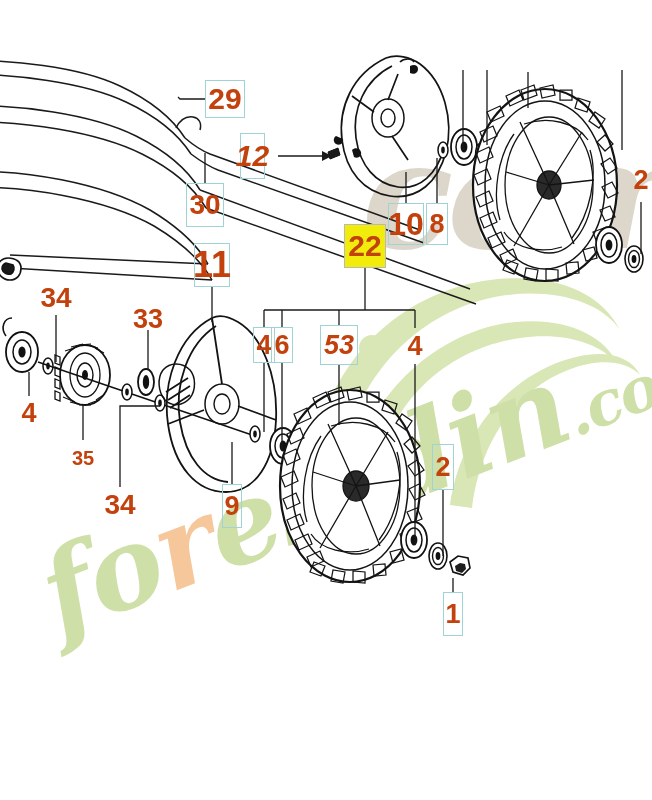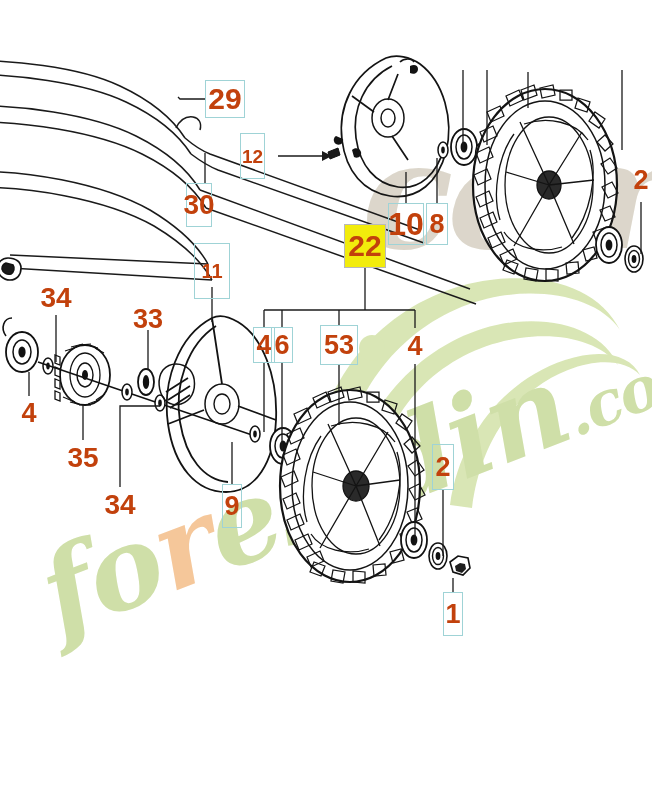--- a/index.html
+++ b/index.html
@@ -299,63 +299,63 @@
       <path d="M443,490 L443,556"></path>
 
       <path d="M453,592 L453,578"></path>
     </g>
   </svg>
 
   <div id="callouts">
       <div class="lbl boxed" style="left: 205px; top: 80px; width: 40px; height: 38px; font-size: 30px;">
         <span>29</span>
       </div>
-      <div class="lbl boxed" style="left: 240px; top: 133px; width: 25px; height: 46px; font-size: 19px;">
+      <div class="lbl boxed" style="left: 240px; top: 133px; width: 25px; height: 46px; font-size: 30px; font-style: italic;">
         <span>12</span>
       </div>
-      <div class="lbl boxed" style="left: 186px; top: 183px; width: 26px; height: 44px; font-size: 28px;">
+      <div class="lbl boxed" style="left: 186px; top: 183px; width: 38px; height: 44px; font-size: 28px;">
         <span>30</span>
       </div>
       <div class="lbl boxed" style="left: 388px; top: 203px; width: 36px; height: 42px; font-size: 32px;">
         <span>10</span>
       </div>
       <div class="lbl boxed" style="left: 426px; top: 203px; width: 22px; height: 42px; font-size: 27px;">
         <span>8</span>
       </div>
       <div class="lbl high" style="left: 344px; top: 224px; width: 42px; height: 44px; font-size: 30px;">
         <span>22</span>
       </div>
-      <div class="lbl boxed" style="left: 194px; top: 243px; width: 36px; height: 56px; font-size: 20px;">
+      <div class="lbl boxed" style="left: 194px; top: 243px; width: 36px; height: 44px; font-size: 36px;">
         <span>11</span>
       </div>
       <div class="lbl plain" style="left: 36px; top: 281px; width: 40px; height: 34px; font-size: 28px;">
         <span>34</span>
       </div>
       <div class="lbl plain" style="left: 128px; top: 302px; width: 40px; height: 34px; font-size: 27px;">
         <span>33</span>
       </div>
       <div class="lbl boxed" style="left: 253px; top: 327px; width: 22px; height: 36px; font-size: 27px;">
         <span>4</span>
       </div>
       <div class="lbl boxed" style="left: 271px; top: 327px; width: 22px; height: 36px; font-size: 27px;">
         <span>6</span>
       </div>
-      <div class="lbl boxed" style="left: 320px; top: 325px; width: 38px; height: 40px; font-size: 27px;">
+      <div class="lbl boxed" style="left: 320px; top: 325px; width: 38px; height: 40px; font-size: 27px; font-style: italic;">
         <span>53</span>
       </div>
       <div class="lbl plain" style="left: 404px; top: 328px; width: 22px; height: 36px; font-size: 27px;">
         <span>4</span>
       </div>
       <div class="lbl plain" style="left: 18px; top: 396px; width: 22px; height: 34px; font-size: 27px;">
         <span>4</span>
       </div>
       <div class="lbl plain" style="left: 629px; top: 158px; width: 24px; height: 44px; font-size: 27px;">
         <span>2</span>
       </div>
-      <div class="lbl plain" style="left: 62px; top: 440px; width: 42px; height: 36px; font-size: 28px;">
+      <div class="lbl plain" style="left: 62px; top: 440px; width: 42px; height: 36px; font-size: 20px;">
         <span>35</span>
       </div>
       <div class="lbl boxed" style="left: 432px; top: 444px; width: 22px; height: 46px; font-size: 27px;">
         <span>2</span>
       </div>
       <div class="lbl boxed" style="left: 222px; top: 484px; width: 20px; height: 44px; font-size: 27px;">
         <span>9</span>
       </div>
       <div class="lbl plain" style="left: 99px; top: 487px; width: 42px; height: 36px; font-size: 28px;">
         <span>34</span>

